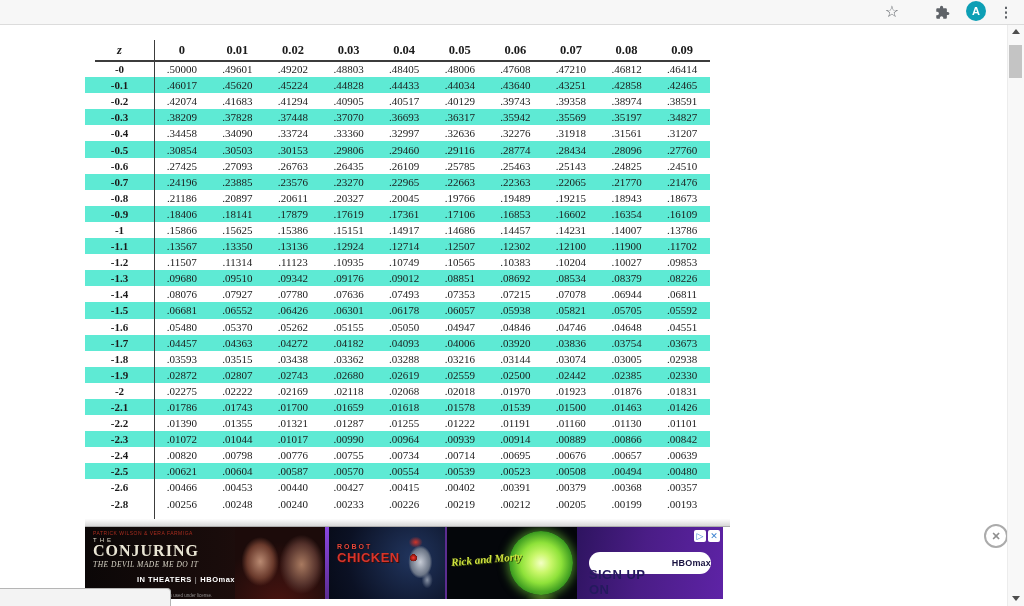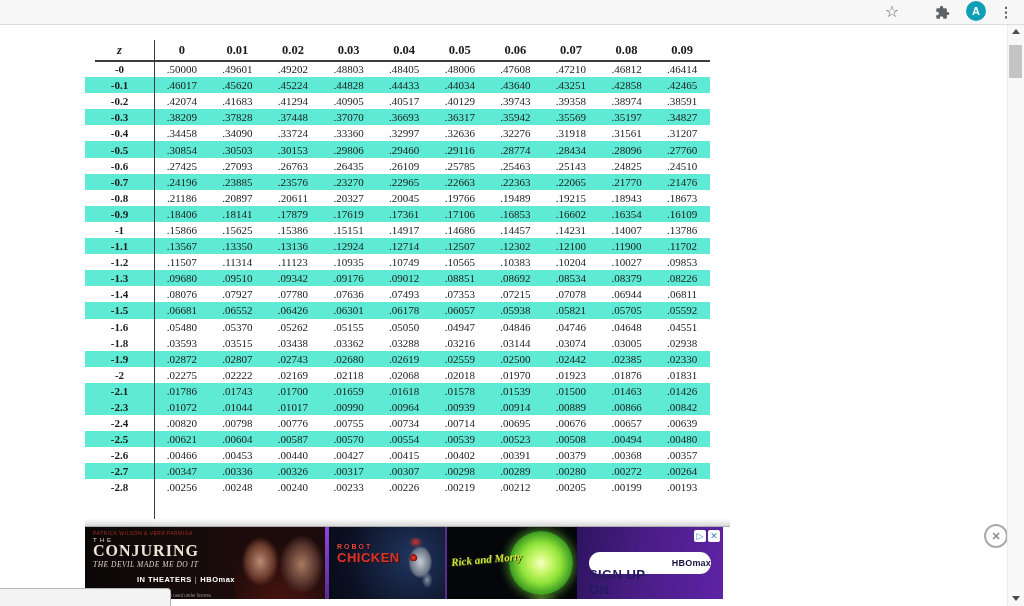--- a/index.html
+++ b/index.html
@@ -353,20 +353,33 @@
         <div class="dcell">.05370</div>
         <div class="dcell">.05262</div>
         <div class="dcell">.05155</div>
         <div class="dcell">.05050</div>
         <div class="dcell">.04947</div>
         <div class="dcell">.04846</div>
         <div class="dcell">.04746</div>
         <div class="dcell">.04648</div>
         <div class="dcell">.04551</div>
       </div>
+      <div class="trow shade">
+        <div class="zcell">-1.7</div>
+        <div class="dcell">.04457</div>
+        <div class="dcell">.04363</div>
+        <div class="dcell">.04272</div>
+        <div class="dcell">.04182</div>
+        <div class="dcell">.04093</div>
+        <div class="dcell">.04006</div>
+        <div class="dcell">.03920</div>
+        <div class="dcell">.03836</div>
+        <div class="dcell">.03754</div>
+        <div class="dcell">.03673</div>
+      </div>
       <div class="trow">
         <div class="zcell">-1.8</div>
         <div class="dcell">.03593</div>
         <div class="dcell">.03515</div>
         <div class="dcell">.03438</div>
         <div class="dcell">.03362</div>
         <div class="dcell">.03288</div>
         <div class="dcell">.03216</div>
         <div class="dcell">.03144</div>
         <div class="dcell">.03074</div>
@@ -405,20 +418,33 @@
         <div class="dcell">.01743</div>
         <div class="dcell">.01700</div>
         <div class="dcell">.01659</div>
         <div class="dcell">.01618</div>
         <div class="dcell">.01578</div>
         <div class="dcell">.01539</div>
         <div class="dcell">.01500</div>
         <div class="dcell">.01463</div>
         <div class="dcell">.01426</div>
       </div>
+      <div class="trow">
+        <div class="zcell">-2.2</div>
+        <div class="dcell">.01390</div>
+        <div class="dcell">.01355</div>
+        <div class="dcell">.01321</div>
+        <div class="dcell">.01287</div>
+        <div class="dcell">.01255</div>
+        <div class="dcell">.01222</div>
+        <div class="dcell">.01191</div>
+        <div class="dcell">.01160</div>
+        <div class="dcell">.01130</div>
+        <div class="dcell">.01101</div>
+      </div>
       <div class="trow shade">
         <div class="zcell">-2.3</div>
         <div class="dcell">.01072</div>
         <div class="dcell">.01044</div>
         <div class="dcell">.01017</div>
         <div class="dcell">.00990</div>
         <div class="dcell">.00964</div>
         <div class="dcell">.00939</div>
         <div class="dcell">.00914</div>
         <div class="dcell">.00889</div>
@@ -457,33 +483,20 @@
         <div class="dcell">.00453</div>
         <div class="dcell">.00440</div>
         <div class="dcell">.00427</div>
         <div class="dcell">.00415</div>
         <div class="dcell">.00402</div>
         <div class="dcell">.00391</div>
         <div class="dcell">.00379</div>
         <div class="dcell">.00368</div>
         <div class="dcell">.00357</div>
       </div>
-      <div class="trow shade">
-        <div class="zcell">-2.7</div>
-        <div class="dcell">.00347</div>
-        <div class="dcell">.00336</div>
-        <div class="dcell">.00326</div>
-        <div class="dcell">.00317</div>
-        <div class="dcell">.00307</div>
-        <div class="dcell">.00298</div>
-        <div class="dcell">.00289</div>
-        <div class="dcell">.00280</div>
-        <div class="dcell">.00272</div>
-        <div class="dcell">.00264</div>
-      </div>
       <div class="trow">
         <div class="zcell">-2.8</div>
         <div class="dcell">.00256</div>
         <div class="dcell">.00248</div>
         <div class="dcell">.00240</div>
         <div class="dcell">.00233</div>
         <div class="dcell">.00226</div>
         <div class="dcell">.00219</div>
         <div class="dcell">.00212</div>
         <div class="dcell">.00205</div>

